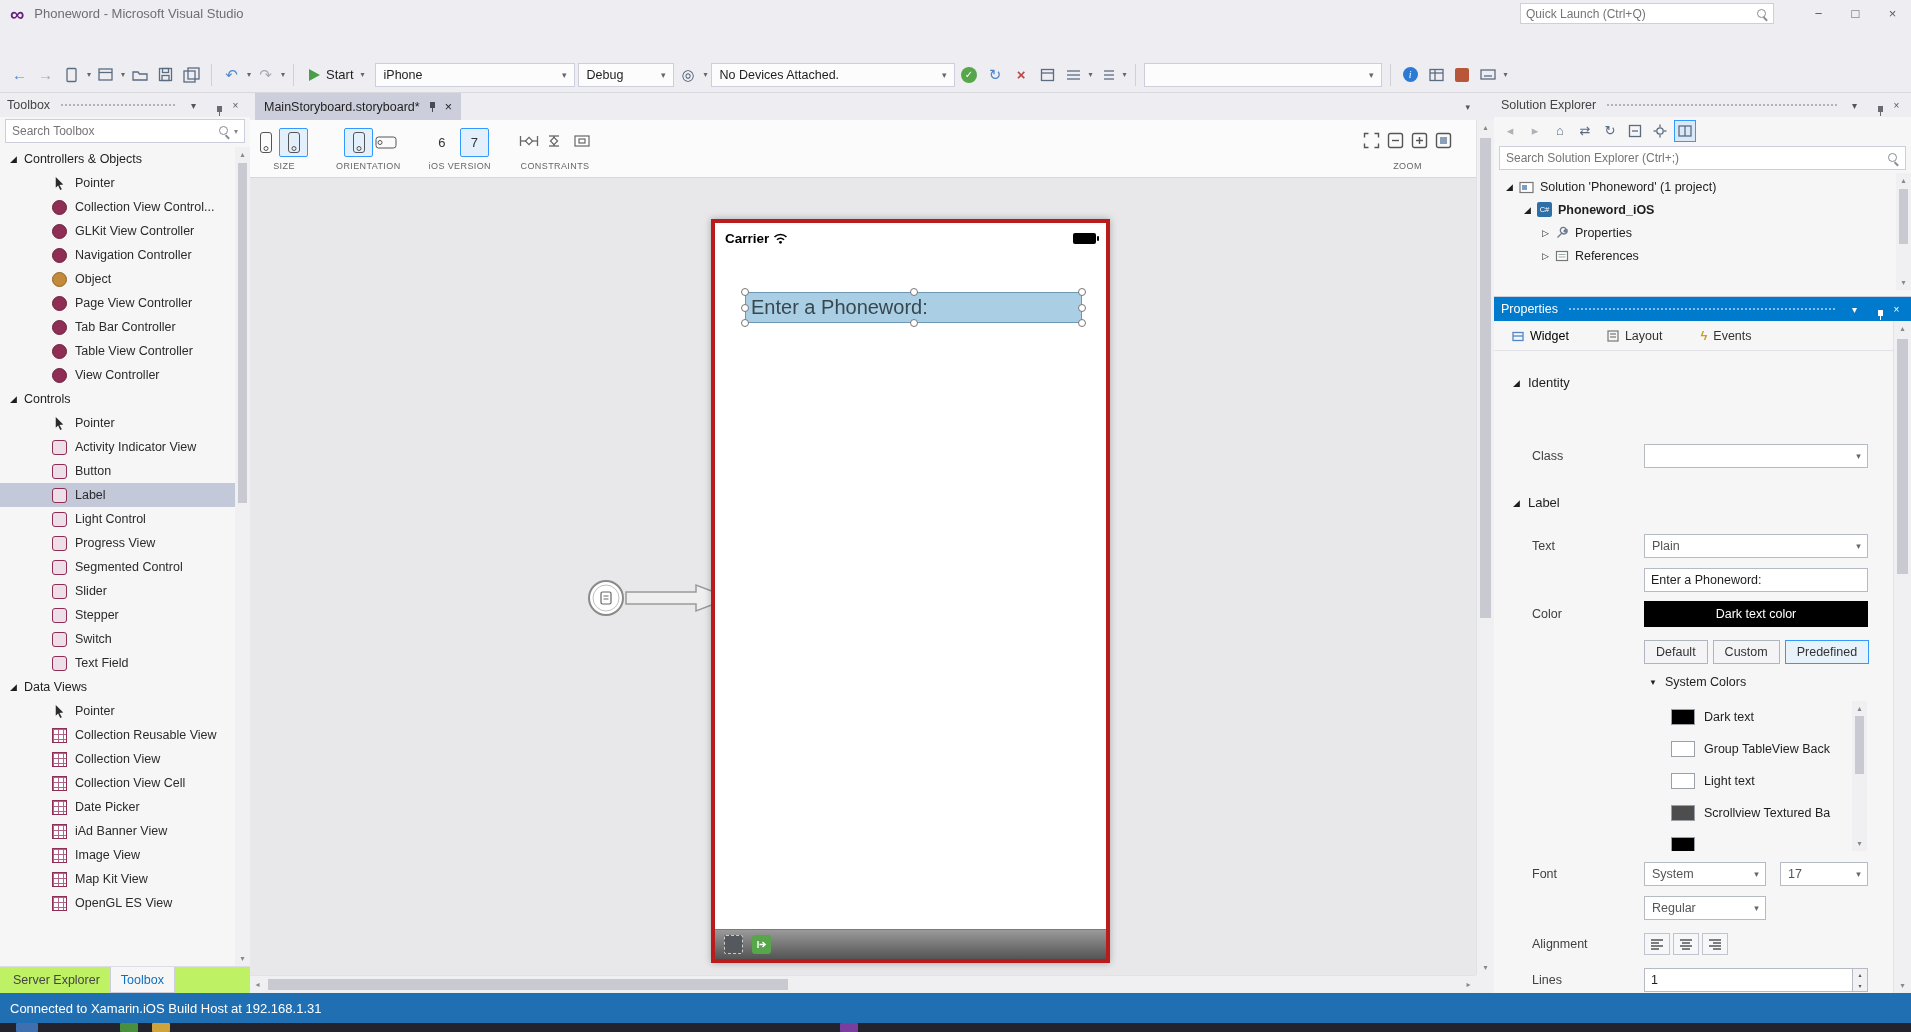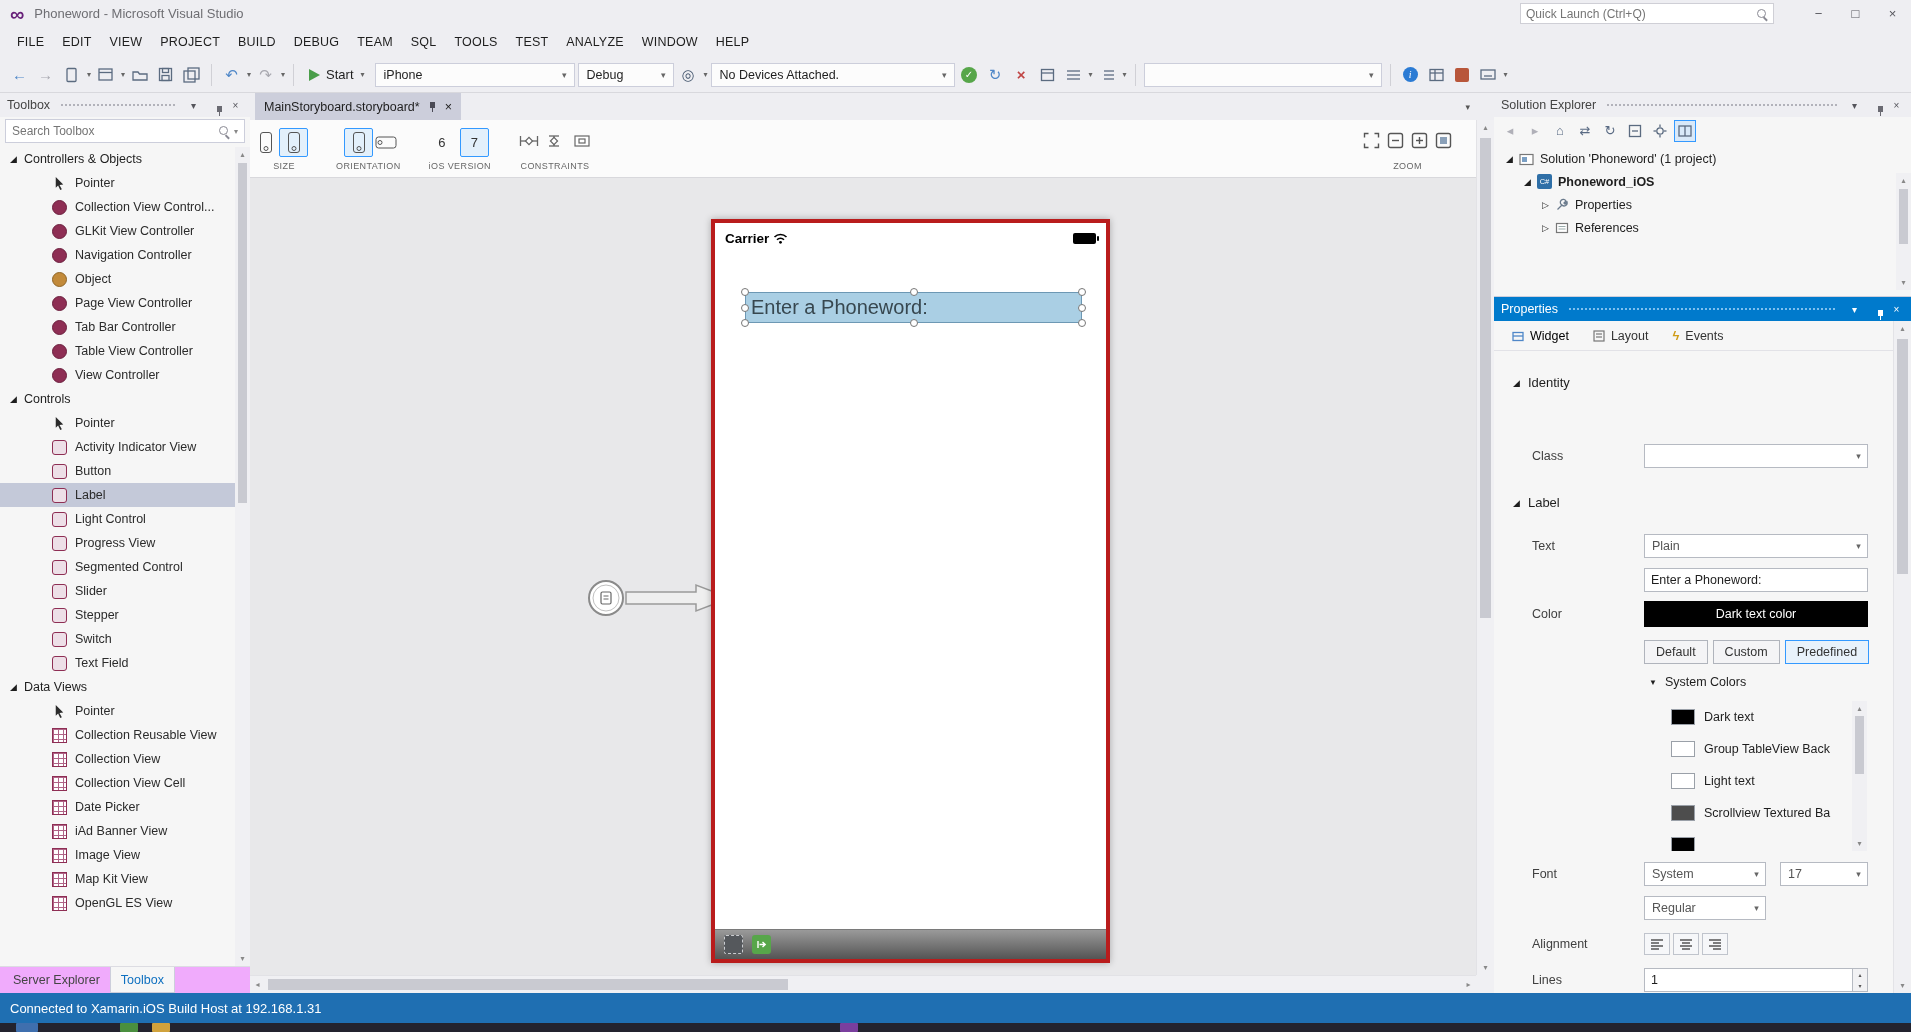--- a/index.html
+++ b/index.html
@@ -71,21 +71,21 @@
 .tbtree{position:absolute;top:54px;left:0;right:15px;bottom:27px;overflow:hidden;background:#f6f6f6;}
 .tbsec{height:24px;display:flex;align-items:center;gap:7px;padding-left:10px;font-size:12.5px;color:#1e1e1e;}
 .tbrow{height:24px;display:flex;align-items:center;gap:8px;padding-left:52px;font-size:12.5px;color:#2b2b2b;}
 .tbrow.sel{background:#c4c9d9;}
 .exp{font-size:9px;color:#1e1e1e;flex:none;}
 .tbi{width:15px;height:15px;flex:none;}
 .tbi.circ{border-radius:50%;background:#8e2e54;border:1px solid #6c1f3e;}
 .tbi.gold{border-radius:50%;background:#c28a3a;border:1px solid #8f6526;}
 .tbi.ctrl{border:1px solid #8e2e54;background:#eddfe7;border-radius:3px;}
 .tbi.grid{border:1px solid #8e2e54;background:#fff;background-image:linear-gradient(#b06487 1px,transparent 1px),linear-gradient(90deg,#b06487 1px,transparent 1px);background-size:5px 5px;}
-.btabs{position:absolute;left:0;right:0;bottom:0;height:27px;background:#f0abfc;display:flex;padding-left:3px;border-top:1px solid #dcdce2;}
+.btabs{position:absolute;left:0;right:0;bottom:0;height:27px;background:#bef264;display:flex;padding-left:3px;border-top:1px solid #dcdce2;}
 .btab{padding:0 10px;height:100%;display:flex;align-items:center;font-size:12.5px;color:#444;}
 .btab.act{background:#f6f6f6;border:1px solid #cccedb;border-top:none;color:#0e70c0;}
 
 
 .editor{position:absolute;left:250px;top:0;width:1244px;height:900px;}
 .tabstrip{position:absolute;top:0;left:0;right:0;height:27px;display:flex;align-items:flex-end;}
 .doctab{margin-left:5px;background:#cccedb;color:#1e1e1e;display:flex;align-items:center;gap:8px;padding:0 9px;font-size:12.5px;height:27px;}
 .doctab .pinic::before,.doctab .pinic::after{background:#4a4a55;}
 .stripchev{margin-left:auto;margin-right:24px;color:#555;font-size:9px;align-self:center;}
 .designer{position:absolute;top:27px;left:0;right:18px;height:58px;background:#fbfbfb;border-bottom:1px solid #d8d8dc;display:flex;align-items:stretch;padding:0 10px;}
@@ -124,21 +124,21 @@
 .setools{height:27px;display:flex;align-items:center;gap:3px;padding:0 5px;background:#f6f6f6;}
 .sic{width:22px;height:22px;display:flex;align-items:center;justify-content:center;color:#5a6b84;font-size:13px;}
 .sic.dis{color:#b0b0b8;}
 .sic.act{border:1px solid #3399ff;background:#d9e9f9;}
 .setree{padding-top:3px;}
 .serow{height:23px;display:flex;align-items:center;gap:6px;font-size:12.5px;color:#1e1e1e;}
 .serow b{font-weight:bold;}
 .projico{width:15px;height:15px;background:#2f6fa7;color:#fff;font-size:7.5px;display:flex;align-items:center;justify-content:center;border-radius:2px;flex:none;}
 .sescroll{top:80px;right:0;bottom:6px;width:15px;}
 .props{position:absolute;top:203px;left:0;right:0;bottom:0;background:#f6f6f6;border-top:1px solid #cccedb;}
-.ptabs{height:30px;display:flex;align-items:center;gap:4px;padding:0 8px;background:#f6f6f6;border-bottom:1px solid #e2e2e7;}
+.ptabs{height:30px;display:flex;align-items:center;gap:18px;padding:0 8px;background:#f6f6f6;border-bottom:1px solid #e2e2e7;}
 .ptab{display:flex;align-items:center;gap:6px;padding:0 10px;height:100%;font-size:12.5px;color:#333;}
 .ptab.act{color:#000;}
 .bolt{color:#cf9c17;font-weight:bold;font-size:13px;}
 .pbody{position:absolute;top:54px;left:0;right:18px;bottom:0;overflow:hidden;font-size:12.5px;}
 .psec{position:absolute;left:19px;display:flex;align-items:center;gap:8px;color:#1e1e1e;font-size:13px;}
 .prow{position:absolute;left:0;display:flex;align-items:center;height:26px;}
 .plabel{position:absolute;left:38px;color:#404040;}
 .pctl{position:absolute;left:150px;}
 .inp{height:24px;border:1px solid #b6bac2;background:#fff;padding:0 6px;font:12.5px "Liberation Sans",sans-serif;color:#1e1e1e;}
 .dd{height:24px;border:1px solid #b6bac2;background:#fff;display:flex;align-items:center;padding-left:7px;color:#555;}
@@ -174,35 +174,20 @@
       <input placeholder="Quick Launch (Ctrl+Q)" style="">
       <span class="mag"></span>
     </div>
     <div class="winctl">
       <span class="winbtn">−</span>
       <span class="winbtn">□</span>
       <span class="winbtn">×</span>
     </div>
   </div>
 
-  <div class="menubar">
-    <span class="mitem">FILE</span>
-    <span class="mitem">EDIT</span>
-    <span class="mitem">VIEW</span>
-    <span class="mitem">PROJECT</span>
-    <span class="mitem">BUILD</span>
-    <span class="mitem">DEBUG</span>
-    <span class="mitem">TEAM</span>
-    <span class="mitem">SQL</span>
-    <span class="mitem">TOOLS</span>
-    <span class="mitem">TEST</span>
-    <span class="mitem">ANALYZE</span>
-    <span class="mitem">WINDOW</span>
-    <span class="mitem">HELP</span>
-  </div>
 
   <div class="toolbar">
     <span class="tbtn blue">←</span>
     <span class="tbtn dis">→</span>
     <span class="tbtn">
         <svg width="15" height="16">
           <rect class="tico" x="3" y="1.5" width="9" height="13" rx="1"></rect>
         </svg>
       </span>
     <span class="mchev">▾</span>
@@ -647,20 +632,24 @@
                 <line class="tico" x1="0.5" y1="7" x2="3" y2="7"></line>
                 <line class="tico" x1="11" y1="7" x2="13.5" y2="7"></line>
               </svg>
             </span>
           <span class="sic act">
               <svg width="14" height="12">
                 <rect class="tico" x="1" y="1" width="12" height="10"></rect>
                 <line class="tico" x1="7" y1="1" x2="7" y2="11"></line>
               </svg>
             </span>
+        </div>
+        <div class="searchbox">
+          <input placeholder="Search Solution Explorer (Ctrl+;)" style="">
+          <span class="mag"></span>
         </div>
         <div class="setree">
           <div class="serow" style="padding-left:12px;">
             <span class="exp">◢</span>
             <svg width="15" height="14">
                 <rect x="1" y="2.5" width="13" height="10" fill="#fff" stroke="#777" stroke-width="1.2"></rect>
                 <rect x="3" y="5" width="5" height="5" fill="#7a9fc4" stroke="none"></rect>
               </svg>
             <span>Solution 'Phoneword' (1 project)</span>
           </div>

